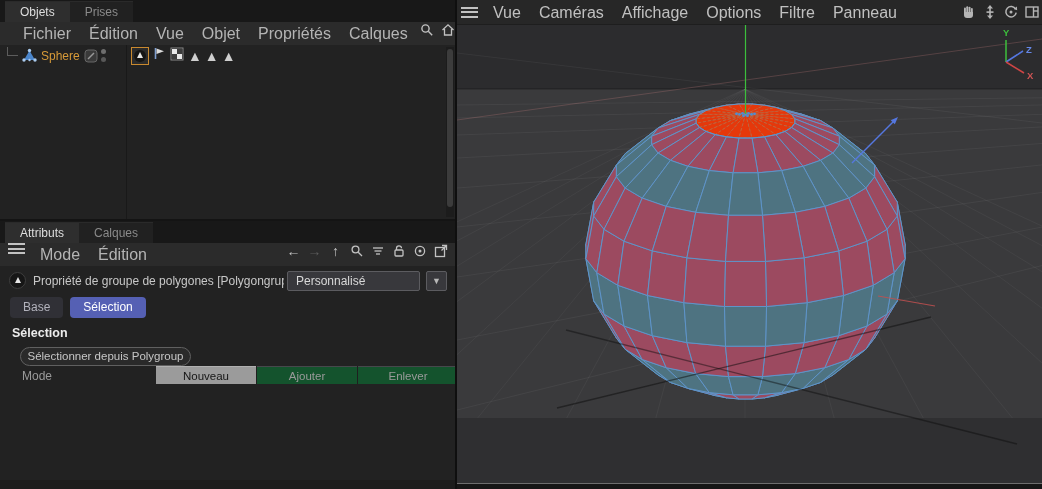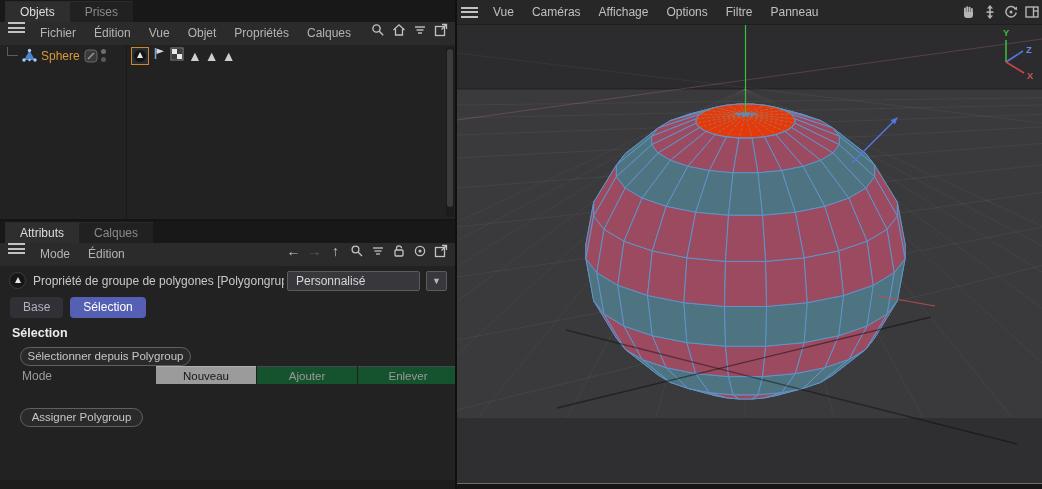--- a/index.html
+++ b/index.html
@@ -6,21 +6,21 @@
   html,body { width:1042px; height:489px; overflow:hidden; background:#1a1a1a;
               font-family:"Liberation Sans","DejaVu Sans",sans-serif; }
   #app { position:relative; width:1042px; height:489px; background:#1d1d1d; }
 
   
   .tabbar { display:flex; align-items:flex-end; background:#181818; height:22px; padding-left:5px; }
   .tab { font-size:12px; color:#8a8a8a; background:#212121; padding:3px 15px 4px; height:21px;
          border-top:1px solid #2a2a2a; cursor:default; }
   .tab.active { background:#2e2e2e; color:#dedede; }
   .menubar { display:flex; background:#2b2b2b; height:23px; padding:0 4px; }
-  .mitem { font-size:12px; color:#b4b4b4; padding:0 9px; line-height:23px; }
+  .mitem { font-size:16px; color:#b4b4b4; padding:0 9px; line-height:23px; }
   .hamburger { width:17px; height:11px; margin:0 6px 0 4px; border-top:2px solid #c2c2c2;
                border-bottom:2px solid #c2c2c2; position:relative; }
   .hamburger::after { content:""; position:absolute; left:0; right:0; top:2.5px; height:2px; background:#c2c2c2; }
   .spacer { flex:1; }
   .icn { width:16px; height:16px; margin:0 2.5px; flex:0 0 auto; }
   .icn svg { display:block; }
   .txticn { font-size:14px; color:#c6c6c6; width:16px; text-align:center; margin:0 2.5px; line-height:16px; }
   .txticn.dim { color:#5c5c5c; }
 
   
@@ -260,21 +260,20 @@
           <div class="sec-tab active">Sélection</div>
         </div>
         <div id="sel-heading">Sélection</div>
         <div class="pill" id="btn-selfrom">Sélectionner depuis Polygroup</div>
         <div id="mode-label">Mode</div>
         <div id="mode-seg">
           <div class="seg active">Nouveau</div>
           <div class="seg">Ajouter</div>
           <div class="seg">Enlever</div>
         </div>
-        <div class="pill" id="btn-assign">Assigner Polygroup</div>
         <div id="am-bottomstrip"></div>
       </div>
     </section>
   </div>
 
   <div id="vdivider"></div>
 
   <div id="vp">
     <div id="vp-menubar">
       <div class="hamburger"></div>

